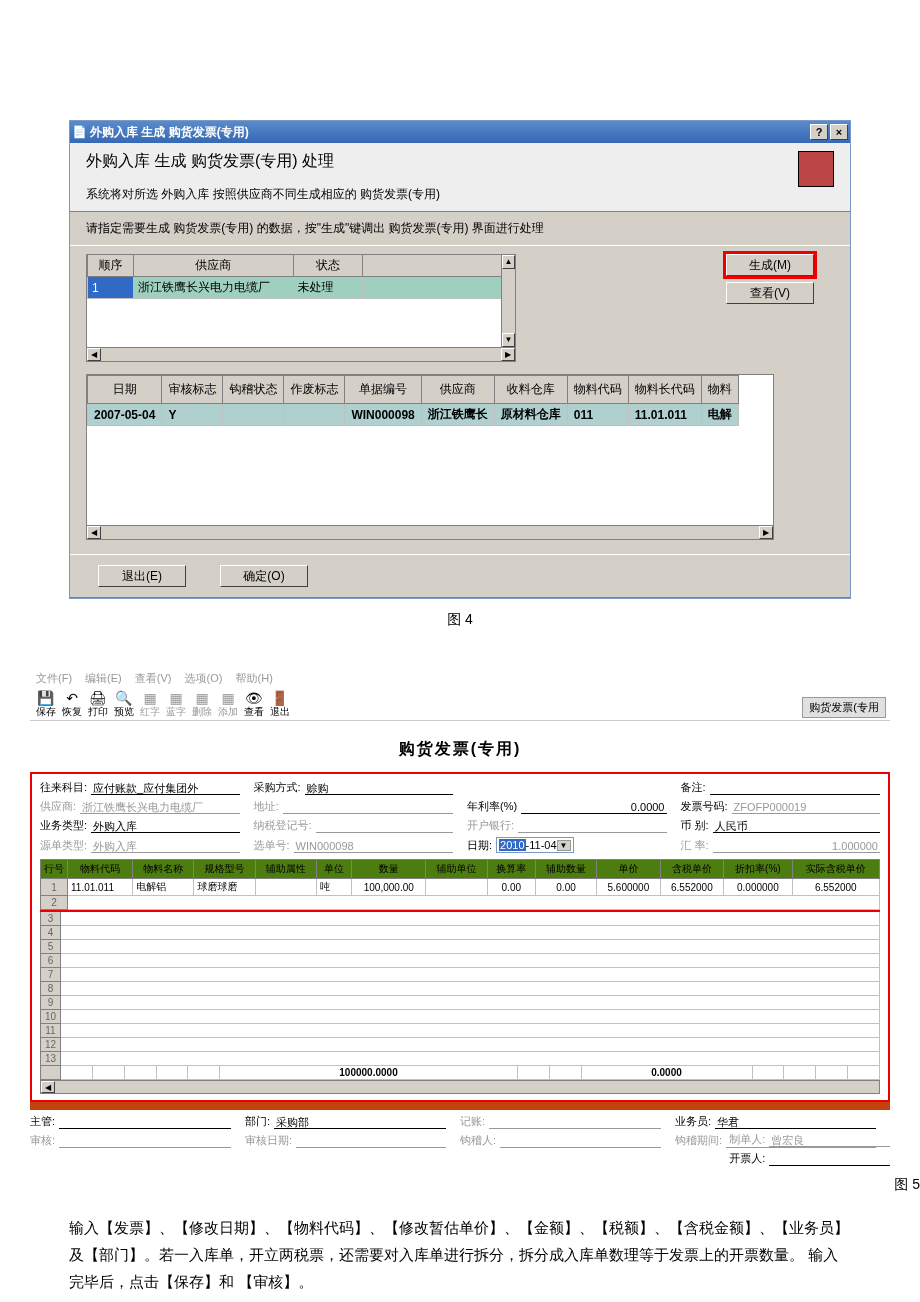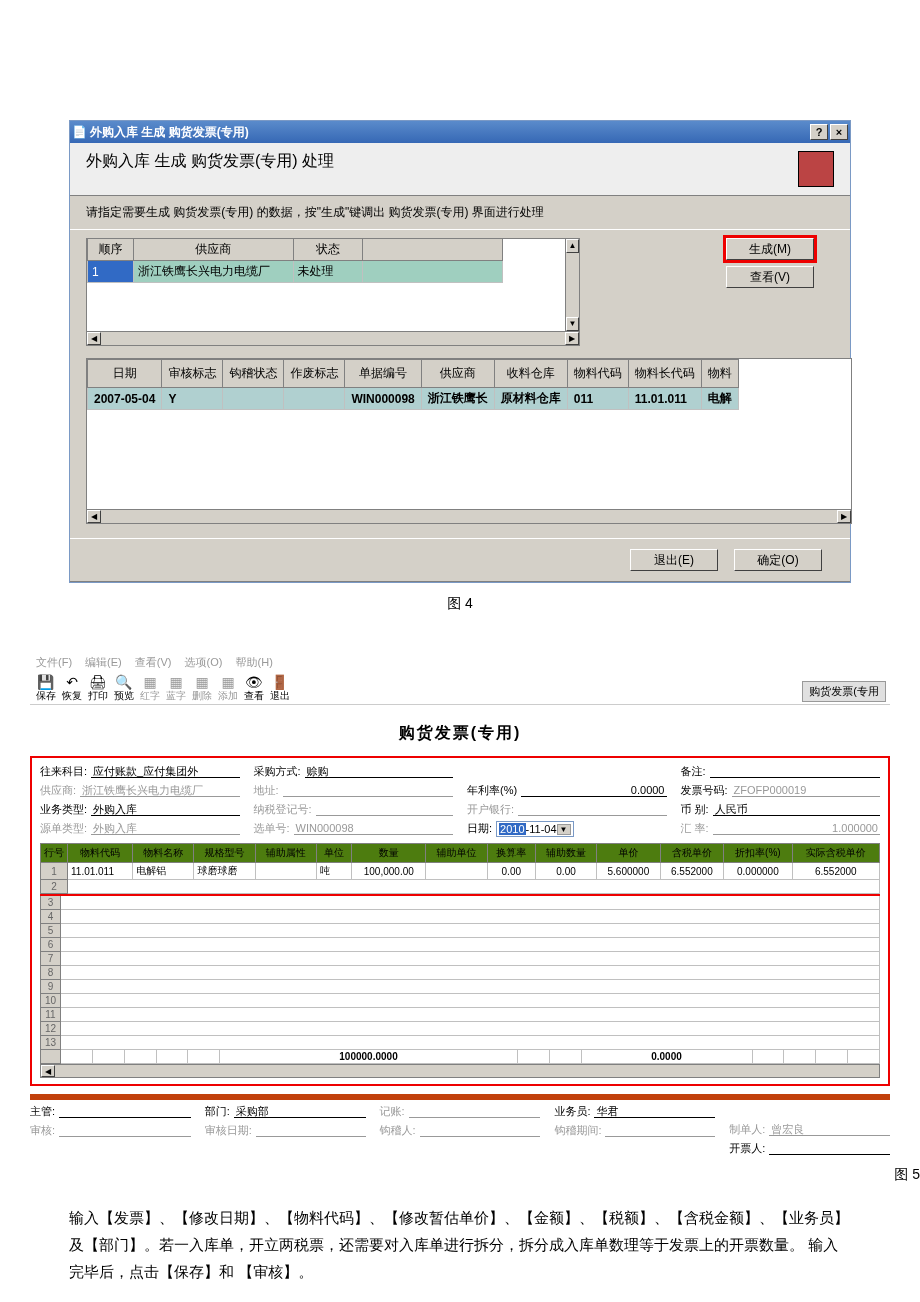--- a/index.html
+++ b/index.html
@@ -13,90 +13,91 @@
 .titlebar .t-text { flex: 1; }
 .titlebar .winbtn { width: 18px; height: 16px; background: #d4d0c8; border: 1px solid #fff; border-right-color: #404040; border-bottom-color: #404040; margin-left: 2px; text-align: center; line-height: 14px; font-size: 11px; color: #000; cursor: pointer; }
 .d1-header { padding: 8px 16px; background: #eee; display: flex; align-items: flex-start; }
 .d1-header .txts { flex: 1; }
 .d1-header h2 { font-size: 16px; font-weight: normal; margin-bottom: 14px; }
 .d1-header .sub { font-size: 12px; }
 .d1-header .icon-big { width: 36px; height: 36px; background: #b44; border: 1px solid #000; }
 .d1-band { background: #d4d0c8; border-top: 1px solid #808080; border-bottom: 1px solid #fff; padding: 8px 16px; font-size: 12px; }
 .d1-body { background: #d4d0c8; padding: 8px 16px 14px; position: relative; }
 .toprow { display: flex; align-items: flex-start; gap: 30px; }
-.grid1 { border: 1px solid #808080; background: #fff; width: 494px; height: 108px; position: relative; }
+.grid1 { border: 1px solid #808080; background: #fff; width: 430px; height: 108px; position: relative; }
 .grid1 table { width: 416px; border-collapse: collapse; font-size: 12px; }
 .grid1 th { background: #d4d0c8; border: 1px solid #808080; border-top: none; padding: 2px 4px; font-weight: normal; height: 18px; }
 .grid1 td { border: 1px solid #c0c0c0; padding: 2px 4px; height: 16px; }
 .grid1 .selrow td { background: #9fcfbf; }
 .grid1 .selrow td.num { background: #316ac5; color: #fff; }
 .vscrollbar { position: absolute; right: 0; top: 0; width: 14px; height: 92px; background: #d4d0c8; border-left: 1px solid #808080; }
 .vscrollbar .vbtn { height: 14px; background: #d4d0c8; border: 1px solid #fff; border-right-color: #404040; border-bottom-color: #404040; font-size: 8px; text-align: center; line-height: 12px; }
 .hscrollbar { position: absolute; left: 0; bottom: 0; right: 0; height: 14px; background: #d4d0c8; border-top: 1px solid #808080; display: flex; }
 .hscrollbar .hbtn { width: 14px; background: #d4d0c8; border: 1px solid #fff; border-right-color: #404040; border-bottom-color: #404040; font-size: 8px; text-align: center; line-height: 12px; }
 .hscrollbar .track { flex: 1; }
 .btns-right { display: flex; flex-direction: column; gap: 6px; margin-left: auto; margin-right: 20px; }
 .btn { width: 88px; height: 22px; background: #d4d0c8; border: 1px solid #404040; border-top-color: #fff; border-left-color: #fff; font-size: 12px; cursor: pointer; }
 .btn-highlight { outline: 3px solid #e00; outline-offset: 0; }
-.grid2 { border: 1px solid #808080; background: #fff; width: 766px; height: 166px; margin-top: 12px; position: relative; overflow: hidden; }
+.grid2 { border: 1px solid #808080; background: #fff; width: 688px; height: 166px; margin-top: 12px; position: relative; overflow: hidden; }
 .grid2 table { border-collapse: collapse; font-size: 12px; }
 .grid2 th { background: #d4d0c8; border: 1px solid #808080; padding: 2px 6px; font-weight: normal; height: 28px; white-space: nowrap; }
 .grid2 td { border: 1px solid #c0c0c0; padding: 2px 6px; height: 16px; white-space: nowrap; font-weight: bold; }
 .grid2 .r1 td { background: #b0d0d0; }
-.d1-footer { background: #d4d0c8; border-top: 1px solid #fff; border-bottom: 1px solid #808080; padding: 10px 28px; display: flex; justify-content: flex-end; gap: 16px; }
+.d1-footer { background: #d4d0c8; border-top: 1px solid #fff; border-bottom: 1px solid #808080; padding: 10px 28px; display: flex; justify-content: flex-start; gap: 34px; }
 .caption { text-align: center; font-size: 14px; margin: 12px 0 40px; }
 
 
 .form2 { width: 860px; margin: 0 auto; }
 .menubar { color: #999; font-size: 11px; padding: 2px 6px; }
 .menubar span { margin-right: 10px; }
 .toolbar { display: flex; align-items: flex-end; gap: 2px; padding: 2px 4px; border-bottom: 1px solid #ccc; }
 .tbtn { width: 24px; text-align: center; font-size: 10px; color: #000; }
 .tbtn .ticon { height: 16px; display: flex; align-items: center; justify-content: center; font-size: 14px; }
 .tbtn .tlbl { height: 12px; line-height: 12px; }
 .tbtn.gray .ticon, .tbtn.gray .tlbl { color: #999; }
 .tbadge { margin-left: auto; background: #e0e0e0; border: 1px solid #999; padding: 2px 6px; font-size: 11px; }
 .f2-title { text-align: center; font-size: 16px; font-weight: bold; margin: 18px 0 12px; letter-spacing: 2px; }
 .f2-outline { border: 2px solid #e00; padding: 6px 8px 6px; }
 .f2-form { display: grid; grid-template-columns: repeat(4, 1fr); gap: 4px 14px; font-size: 11px; }
-.fld { display: flex; align-items: flex-start; }
+.fld { display: flex; align-items: flex-end; }
 .fld .lab { white-space: nowrap; margin-right: 4px; }
 .fld .lab.gray { color: #999; }
 .fld .val { border-bottom: 1px solid #000; flex: 1; min-width: 0; padding: 0 2px; height: 14px; line-height: 14px; }
 .fld .val.gray { color: #999; border-bottom-color: #999; }
 .fld .datebox { border: 1px solid #7a99c5; padding: 0 2px; height: 16px; background: #fff; display: flex; align-items: center; }
 .fld .datebox .sel { background: #316ac5; color: #fff; padding: 0 1px; }
 .fld .datebox .dd { margin-left: auto; width: 14px; text-align: center; border: 1px solid #999; background: #d4d0c8; font-size: 8px; }
 .grid3-wrap { margin-top: 6px; }
 .grid3 { width: 100%; border-collapse: collapse; font-size: 10px; }
 .grid3 th { background: #4d7c0f; border: 1px solid #808080; padding: 2px 3px; font-weight: normal; white-space: nowrap; }
 .grid3 td { border: 1px solid #c0c0c0; padding: 1px 3px; height: 13px; white-space: nowrap; }
 .grid3 td.rownum { background: #d4d0c8; border: 1px solid #808080; text-align: center; width: 20px; color: #666; }
 .grid3 td.num { text-align: center; }
 .grid3 tr.sum td { border-top: 1px solid #84cc16; font-weight: bold; }
-.f2-bottom { display: grid; grid-template-columns: repeat(5, 1fr); gap: 4px 14px; font-size: 11px; margin-top: 8px; border-top: 6px solid #c2410c; padding-top: 4px; }
+.f2-bottom { display: grid; grid-template-columns: repeat(4, 1fr); gap: 4px 14px; font-size: 11px; border-top: 8px solid #c2410c; padding-top: 4px; }
 .caption2 { text-align: right; font-size: 14px; margin: 10px 0 20px; }
 
 .bodytext { width: 782px; margin: 0 auto; font-size: 15px; line-height: 1.8; }
 </style>
 </head>
 <body>
 
 <div class="page">
 
 <div class="dialog1">
   <div class="titlebar">
     <span class="t-icon">📄</span>
     <span class="t-text">外购入库 生成 购货发票(专用)</span>
     <span class="winbtn">?</span>
     <span class="winbtn">×</span>
   </div>
   <div class="d1-header">
     <div class="txts">
       <h2>外购入库 生成 购货发票(专用) 处理</h2>
+      <div class="sub">系统将对所选 外购入库 按照供应商不同生成相应的 购货发票(专用)</div>
     </div>
     <div class="icon-big"></div>
   </div>
   <div class="d1-band">请指定需要生成 购货发票(专用) 的数据，按"生成"键调出 购货发票(专用) 界面进行处理</div>
   <div class="d1-body">
     <div class="toprow">
       <div class="grid1">
         <table>
           <tbody>
                 <tr>

